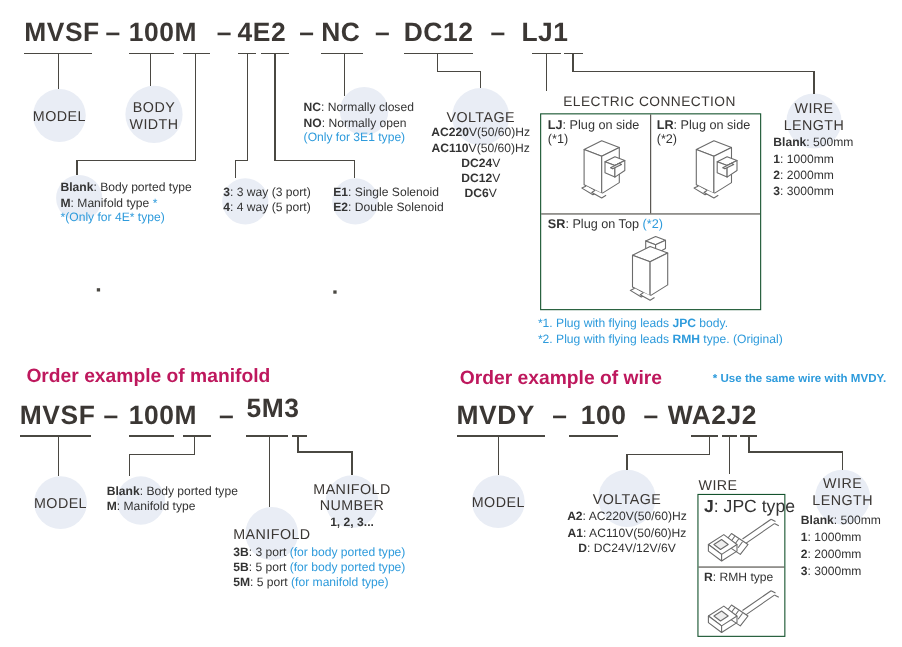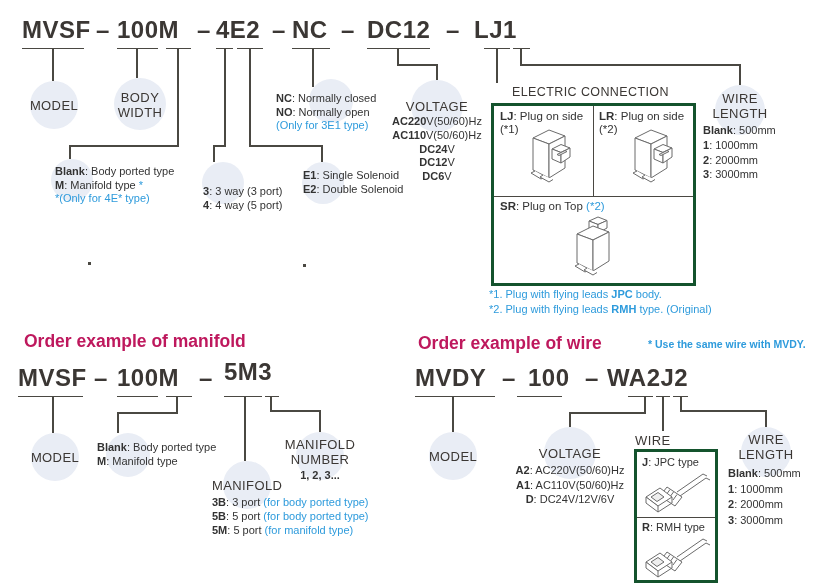--- a/index.html
+++ b/index.html
@@ -11,21 +11,21 @@
            color:#3b3734;white-space:nowrap;z-index:2;line-height:30px;}
   .biglabel{position:absolute;font-size:13px;letter-spacing:0.4px;color:#3b3734;
             text-align:center;white-space:nowrap;z-index:2;line-height:15px;}
   .note{position:absolute;font-size:11px;line-height:13.5px;color:#333;
         white-space:nowrap;z-index:2;}
   .note b{font-weight:bold;color:#333;}
   .blue{color:#2e9bdc;}
   .blue b{color:#2e9bdc;}
   .heading{position:absolute;font-size:17.5px;font-weight:bold;color:#be185d;
            white-space:nowrap;z-index:2;}
-  .ebox{position:absolute;border:3px solid #14532d;z-index:2;background:transparent;}
+  .ebox{position:absolute;border:1px solid #14532d;z-index:2;background:transparent;}
   .vdiv{position:absolute;width:1px;background:#4a4842;}
   .hdiv{position:absolute;height:1px;background:#4a4842;}
   .cell-label{position:absolute;font-size:11.5px;line-height:13px;color:#333;white-space:nowrap;}
   .illus{position:absolute;z-index:2;}
   .dot{position:absolute;width:3px;height:3px;background:#4a4842;z-index:2;}
   .ctr{text-align:center;}
 </style>
 </head>
 <body>
 
@@ -131,21 +131,21 @@
     <div>BODY</div>
     <div>WIDTH</div>
   </div>
 
   <div class="note" style="left:55px;top:165px;">
     <div><b>Blank</b><span>: Body ported type</span></div>
     <div><b>M</b><span>: Manifold type </span><span class="blue">*</span></div>
     <div class="blue">*(Only for 4E* type)</div>
   </div>
 
-  <div class="note" style="left:203px;top:168px;line-height:14px;margin-top:16px;">
+  <div class="note" style="left:203px;top:168px;line-height:14px;">
     <div><b>3</b><span>: 3 way (3 port)</span></div>
     <div><b>4</b><span>: 4 way (5 port)</span></div>
   </div>
 
   <div class="note" style="left:303px;top:168px;line-height:14px;">
     <div><b>E1</b><span>: Single Solenoid</span></div>
     <div><b>E2</b><span>: Double Solenoid</span></div>
   </div>
 
   <div class="note" style="left:276px;top:92px;">
@@ -243,21 +243,21 @@
   <div class="biglabel" style="left:530px;top:446px;width:80px;">VOLTAGE</div>
   <div class="note ctr" style="left:500px;top:463px;width:140px;line-height:14.5px;">
     <div><b>A2</b><span>: AC220V(50/60)Hz</span></div>
     <div><b>A1</b><span>: AC110V(50/60)Hz</span></div>
     <div><b>D</b><span>: DC24V/12V/6V</span></div>
   </div>
 
   <div class="biglabel" style="left:635px;top:433px;text-align:left;">WIRE</div>
   <div class="ebox" style="left:634px;top:449px;width:78px;height:128px;">
     <div class="hdiv" style="left:0;top:65px;width:78px;"></div>
-    <div class="cell-label" style="left:5px;top:4px;font-size:11px;"><b>J</b><span>: JPC type</span></div>
+    <div class="cell-label" style="left:5px;top:4px;font-size:16px;"><b>J</b><span>: JPC type</span></div>
     <svg class="illus" style="left:4px;top:18px;" width="70" height="46">
         <use href="#plug-wire"></use>
       </svg>
     <div class="cell-label" style="left:5px;top:69px;font-size:11px;"><b>R</b><span>: RMH type</span></div>
     <svg class="illus" style="left:4px;top:83px;" width="70" height="46">
         <use href="#plug-wire"></use>
       </svg>
   </div>
 
   <div class="biglabel" style="left:726px;top:432px;width:80px;">

